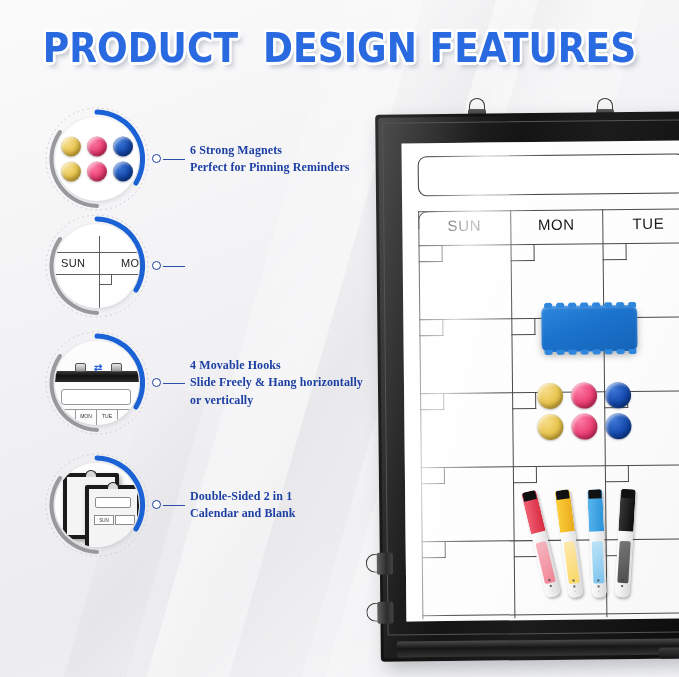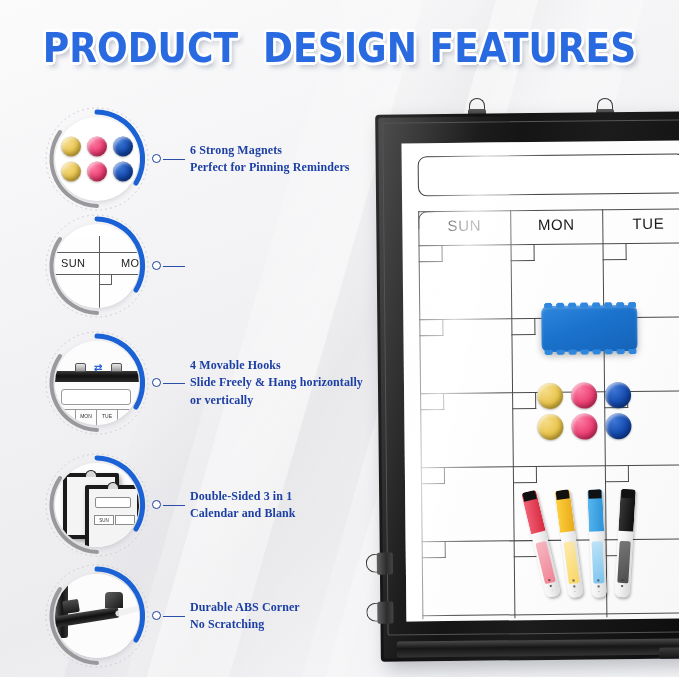--- a/index.html
+++ b/index.html
@@ -647,48 +647,24 @@
             <div class="ds-cell">SUN</div>
             <div class="ds-cell2"></div>
           </div>
         </div>
       </div>
     </div>
     <div class="connector">
       <div class="conn-dot"></div>
       <div class="conn-line"></div>
     </div>
-    <div class="caption">Double-Sided 3 in 1
+    <div class="caption">Double-Sided 2 in 1
 Calendar and Blank</div>
   </div>
 
-  <div class="feature f5">
-    <div class="thumb-wrap">
-      <svg class="ring-svg" viewBox="0 0 106 106">
-        <circle cx="53" cy="53" r="51" fill="none" stroke="#c9c9cf" stroke-width="1" stroke-dasharray="1.6 3.4"></circle>
-        <path d="M 53 6 A 47 47 0 0 1 92 77" fill="none" stroke="#1b62d6" stroke-width="5" stroke-linecap="round"></path>
-        <path d="M 53 100 A 47 47 0 0 1 16 26" fill="none" stroke="#9b9b9e" stroke-width="4" stroke-linecap="round"></path>
-      </svg>
-      <div class="thumb">
-        <div class="abs-scene">
-          <div class="abs-bar abs-h"></div>
-          <div class="abs-clip"></div>
-          <div class="abs-v"></div>
-          <div class="abs-cap"></div>
-          <div class="abs-stick"></div>
-        </div>
-      </div>
-    </div>
-    <div class="connector">
-      <div class="conn-dot"></div>
-      <div class="conn-line"></div>
-    </div>
-    <div class="caption">Durable ABS Corner
-No Scratching</div>
-  </div>
 
   <div id="board-hooks">
     <div class="top-hook t1">
       <div class="loop"></div>
       <div class="blk"></div>
     </div>
     <div class="top-hook t2">
       <div class="loop"></div>
       <div class="blk"></div>
     </div>

